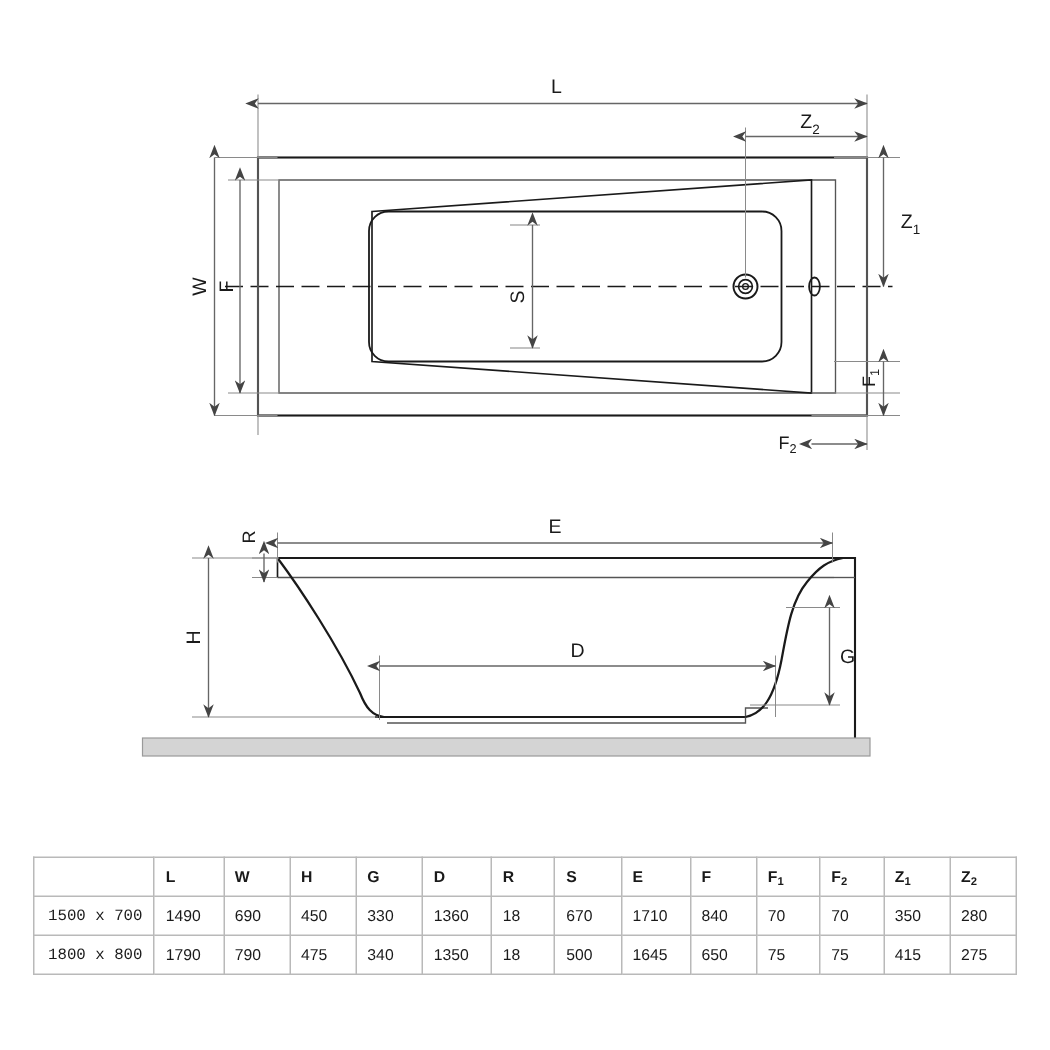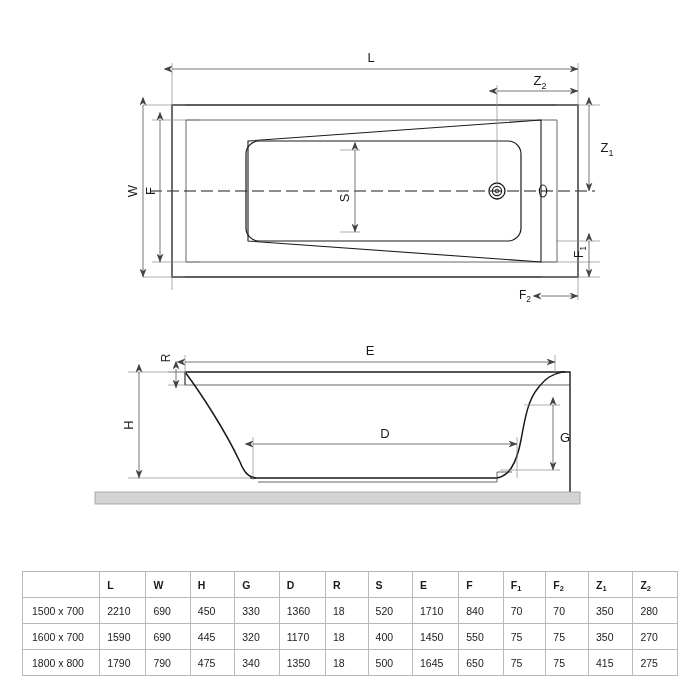--- a/index.html
+++ b/index.html
@@ -32,21 +32,21 @@
     height:25px;
     padding:0 0 0 7px;
     text-align:left;
     font-weight:normal;
     color:#1a1a1a;
     white-space:nowrap;
     background:#ffffff;
   }
   table.spec th{font-weight:bold;}
   table.spec th.corner{background:#ffffff;}
-  table.spec td.rowhead{padding-left:9px;}
+  table.spec td.rowhead{padding-left:9px;font-family:Liberation Mono, monospace;}
   table.spec th sub{font-size:7.5px;vertical-align:baseline;position:relative;top:2px;}
   col.c-size{width:84px;}
   col.c-num{width:53px;}
 </style>
 </head>
 <body>
 
 <div id="sheet">
 
   <svg id="drawing" viewBox="0 0 700 700">
@@ -226,49 +226,33 @@
             <th>F</th>
             <th>F<sub>1</sub></th>
             <th>F<sub>2</sub></th>
             <th>Z<sub>1</sub></th>
             <th>Z<sub>2</sub></th>
           </tr>
       </thead>
       <tbody id="spec-body">
           <tr>
             <td class="rowhead">1500 x 700</td>
-            <td>2210</td>
+            <td>1490</td>
             <td>690</td>
             <td>450</td>
             <td>330</td>
             <td>1360</td>
             <td>18</td>
-            <td>520</td>
+            <td>670</td>
             <td>1710</td>
             <td>840</td>
             <td>70</td>
             <td>70</td>
             <td>350</td>
             <td>280</td>
-          </tr>
-          <tr>
-            <td class="rowhead">1600 x 700</td>
-            <td>1590</td>
-            <td>690</td>
-            <td>445</td>
-            <td>320</td>
-            <td>1170</td>
-            <td>18</td>
-            <td>400</td>
-            <td>1450</td>
-            <td>550</td>
-            <td>75</td>
-            <td>75</td>
-            <td>350</td>
-            <td>270</td>
           </tr>
           <tr>
             <td class="rowhead">1800 x 800</td>
             <td>1790</td>
             <td>790</td>
             <td>475</td>
             <td>340</td>
             <td>1350</td>
             <td>18</td>
             <td>500</td>

